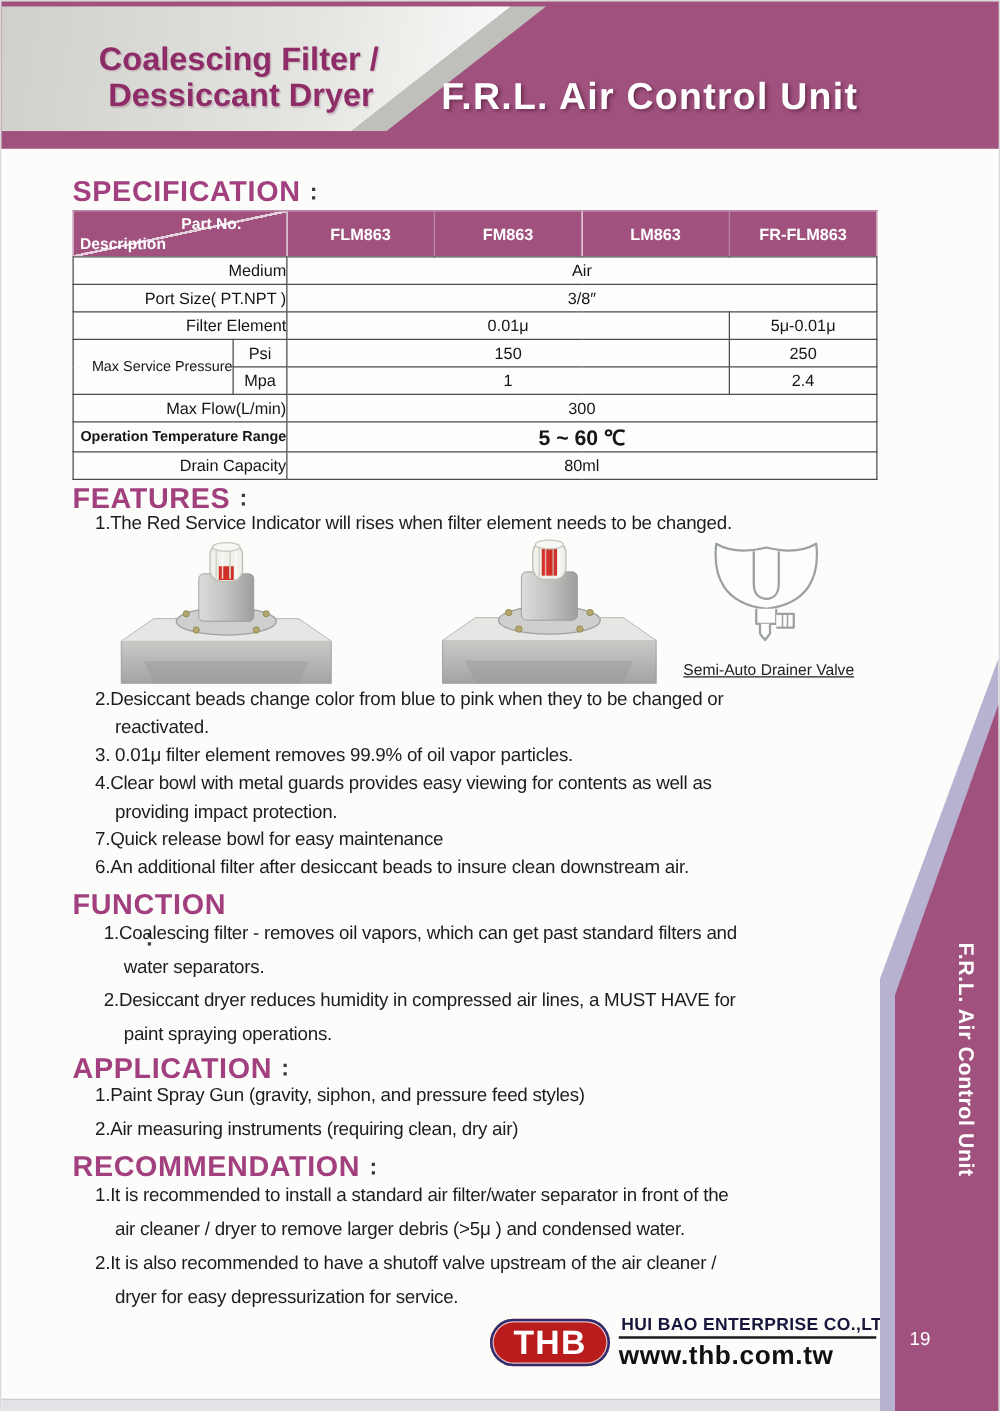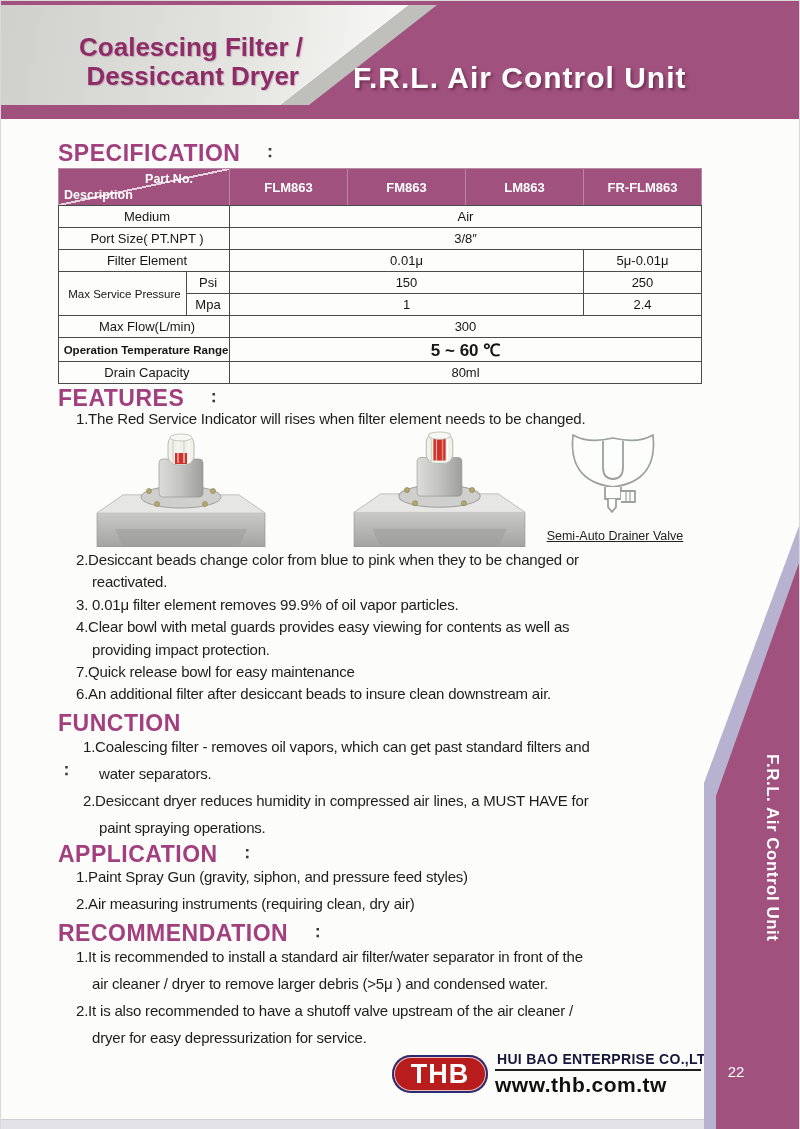--- a/index.html
+++ b/index.html
@@ -27,37 +27,37 @@
     font-weight:bold; font-size:26px; line-height:29px; color:#8e2c68;
     text-shadow:1px 1px 1px rgba(110,40,85,0.25);
   }
   .hdr-category .l2 { padding-right:4px; }
   .hdr-title {
     position:absolute; left:352px; top:60px; width:430px;
     font-weight:bold; font-size:30px; color:#ffffff; letter-spacing:1px;
     text-shadow:2px 2px 3px rgba(80,25,55,0.6); white-space:nowrap;
   }
   
-  .sec-head { position:absolute; left:57px; display:flex; align-items:flex-start; gap:21px; }
+  .sec-head { position:absolute; left:57px; display:flex; align-items:center; gap:2px; }
   .sec-head .txt { font-weight:bold; font-size:23px; letter-spacing:0.5px; color:#a23f7e; }
   .sec-head .colon { font-weight:bold; font-size:17px; color:#3a3a3a; }
   
   .spec-table { position:absolute; left:57px; top:167px; width:643px; border-collapse:collapse; table-layout:fixed; background:#fdfdfc; }
   .spec-table td, .spec-table th { border:1px solid #4b4b4b; font-size:13px; color:#151515; overflow:hidden; }
   .spec-table th {
     background:#a0517e; color:#ffffff; font-weight:bold; height:37px;
     border-color:#b887a6; border-bottom-color:#4b4b4b; text-align:center;
   }
   .spec-table .corner { position:relative; padding:12px;text-align:center; }
   .corner-diag { position:absolute; inset:0;
     background:linear-gradient(to bottom right, rgba(0,0,0,0) calc(50% - 1px), #e6d2df calc(50% - 1px), #e6d2df calc(50% + 1px), rgba(0,0,0,0) calc(50% + 1px)); }
   .corner-top    { position:absolute; top:3px; right:36px; font-size:12.5px; }
   .corner-bottom { position:absolute; bottom:3px; left:5px; font-size:12.5px; }
   .spec-table td { height:22px; }
-  .spec-table .lbl { text-align:center; padding-left:6px;margin-top:16px; }
+  .spec-table .lbl { text-align:right; padding-left:6px;margin-top:16px; }
   .spec-table .val { text-align:center; }
   .spec-table .small { font-size:11.5px; padding-left:4px; }
   .spec-table .temp-row td { height:24px;font-weight:bold; }
   .spec-table .temp-val { font-size:17px; font-weight:normal; }
   
   .items { position:absolute; color:#1d1d1d; font-size:15px; letter-spacing:-0.2px; width:660px; }
   .items .item { white-space:pre-line; padding-left:16px; text-indent:-16px; }
   .feat-items { line-height:22.4px; }
   .fn-items, .app-items, .rec-items { line-height:27px; }
   
@@ -301,15 +301,15 @@
   <div class="footer-company">HUI BAO ENTERPRISE CO.,LTD</div>
   <div class="footer-rule"></div>
   <div class="footer-url">www.thb.com.tw</div>
 
   <div class="bottom-strip"></div>
   <div class="side-tab">
     <div class="tab-lav"></div>
     <div class="tab-purple"></div>
   </div>
   <div class="tab-label">F.R.L. Air Control Unit</div>
-  <div class="page-number">22</div>
+  <div class="page-number">19</div>
 
 </div>
 
 </body></html>

